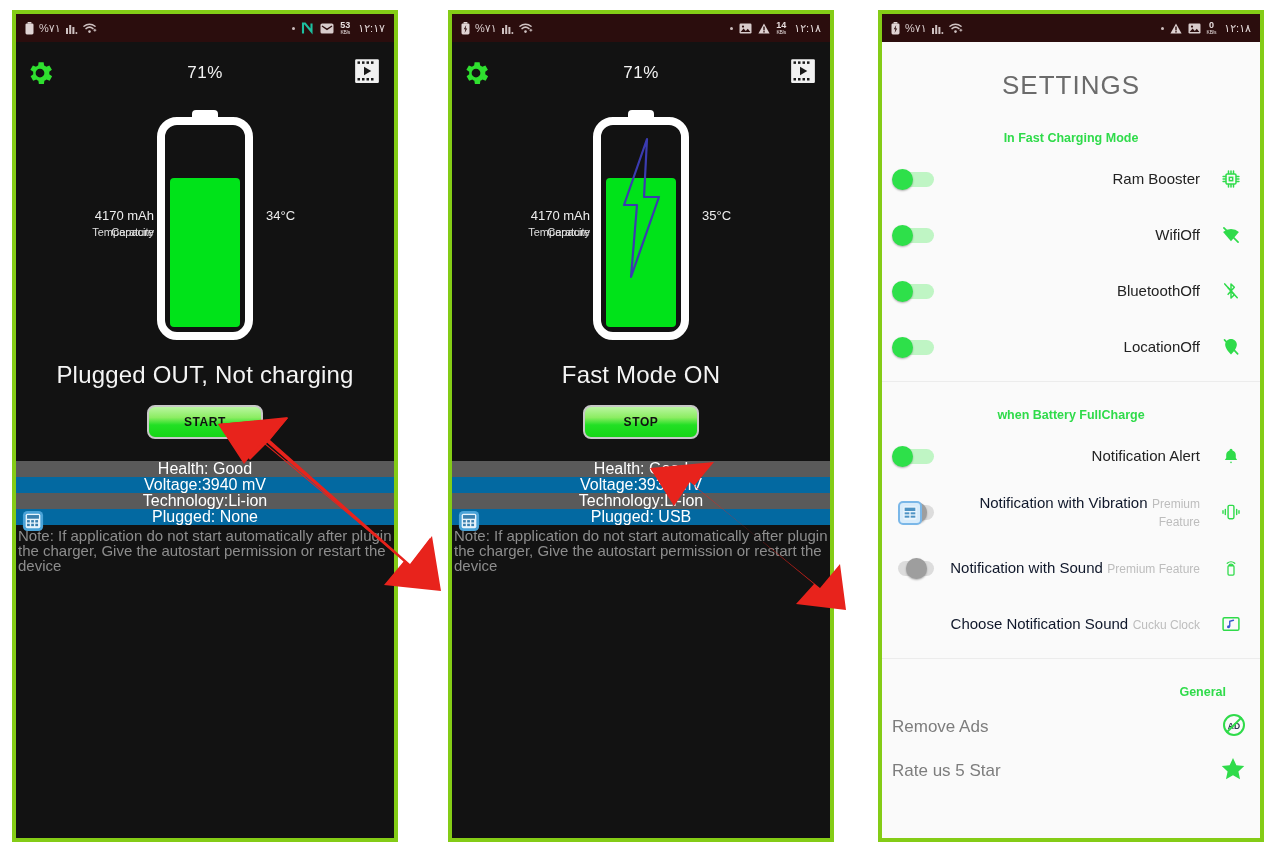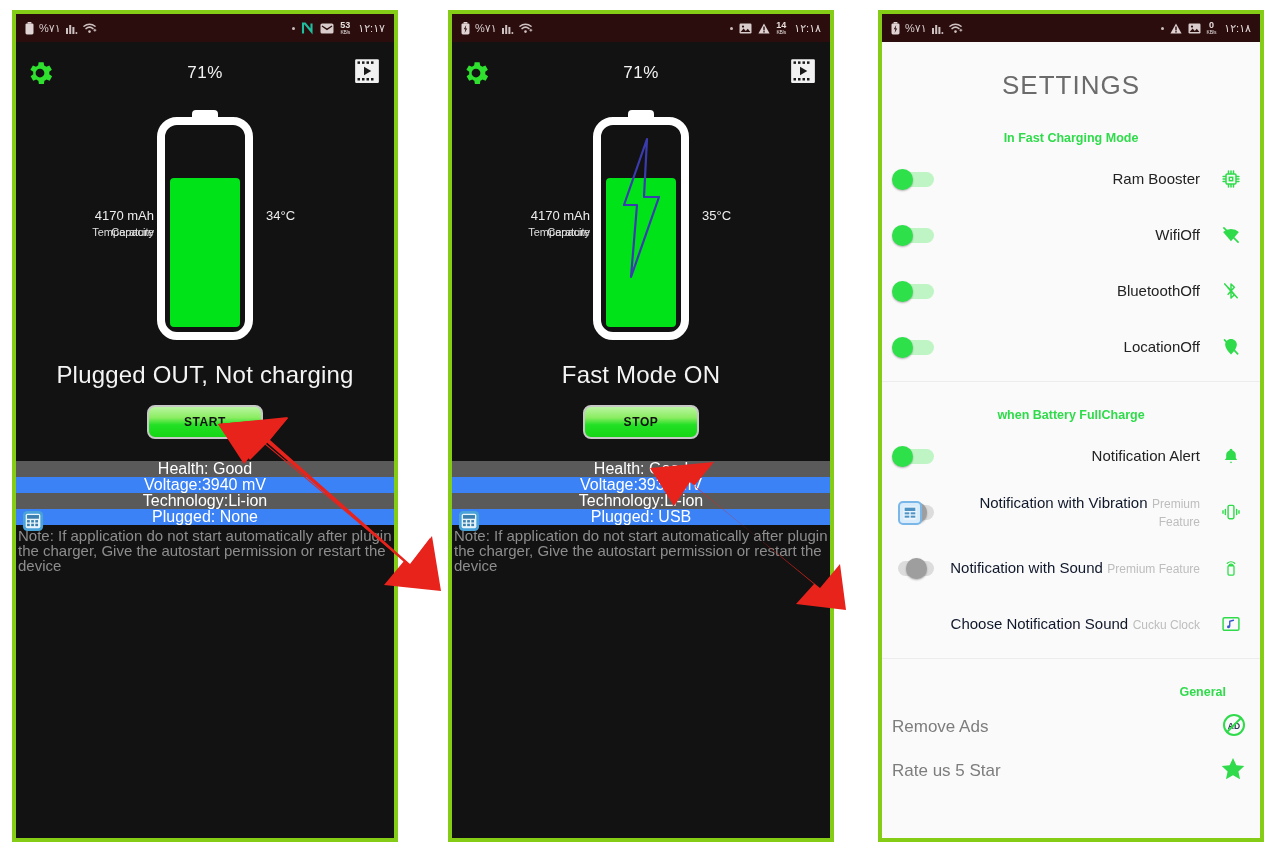--- a/index.html
+++ b/index.html
@@ -98,21 +98,21 @@
     display:flex; align-items:center; justify-content:center;
     font-family:"Liberation Sans", sans-serif;
   }
 
   .info-list{ margin-top:22px; position:relative; }
   .info-row{
     height:16px; display:flex; align-items:center; justify-content:center;
     color:#ffffff; font-size:16px;
   }
   .info-row.a{ background:#5a5a5a; }
-  .info-row.b{ background:#3b82f6; }
+  .info-row.b{ background:#0369a1; }
   .calc-icon{ position:absolute; left:6px; top:49px; }
   .note{
     color:#8d8d8d; font-size:15px; line-height:15px; padding:3px 2px 0 2px;
     background:#121212;
   }
 
   
   .arrow{ position:absolute; pointer-events:none; }
 
   

